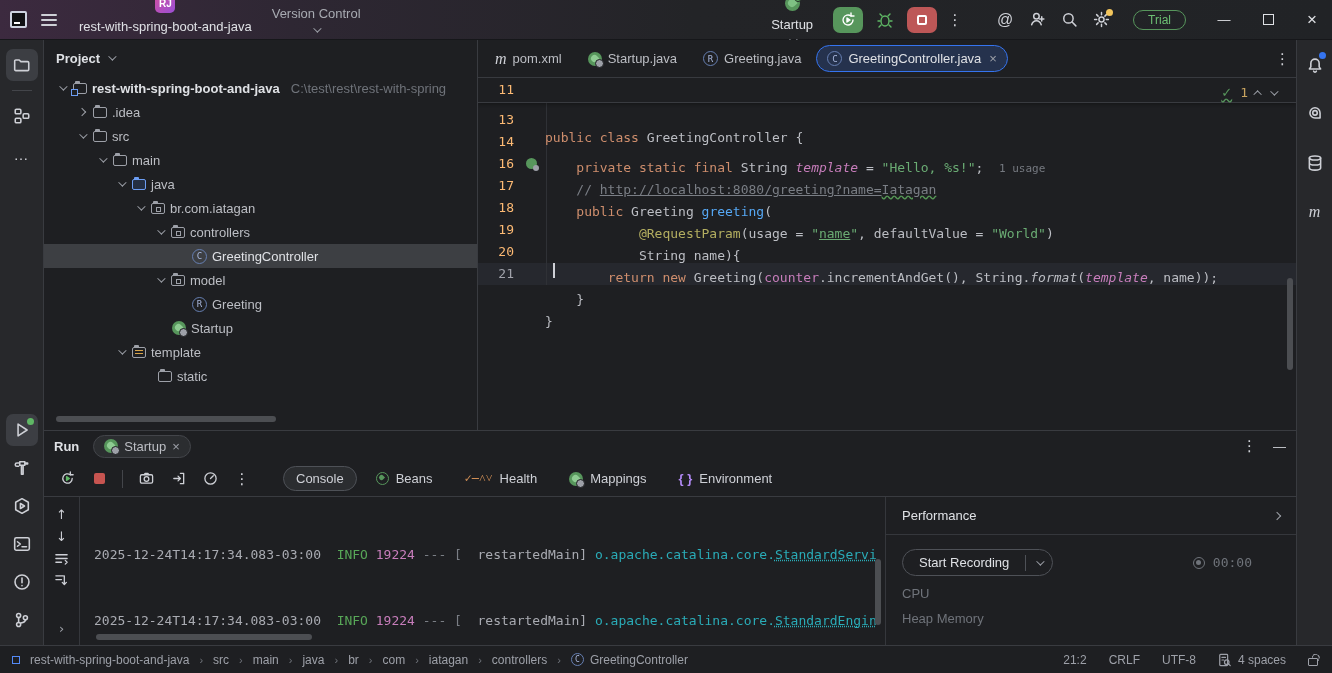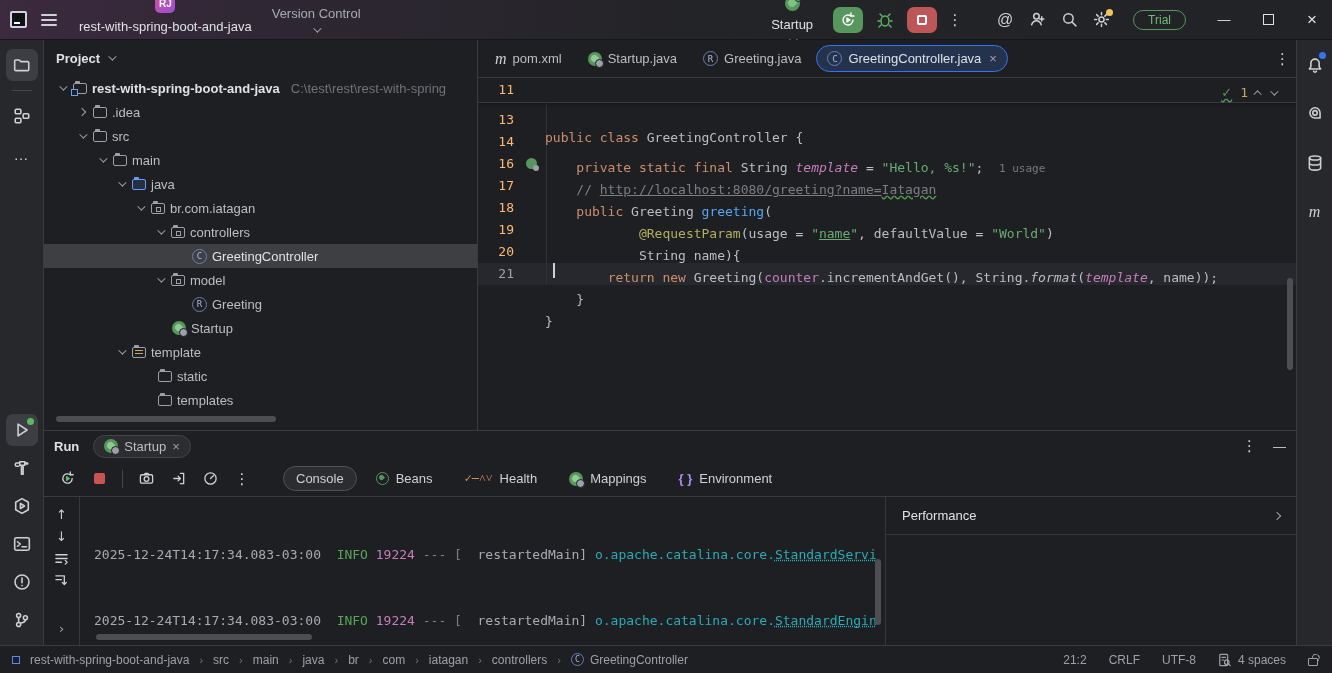--- a/index.html
+++ b/index.html
@@ -352,24 +352,20 @@
           </div>
           <div class="trow" style="padding-left:71px">
             <span class="chev"></span>
             <span class="i-folder i-res"></span>
             <span>template</span>
           </div>
           <div class="trow" style="padding-left:114px">
             <span class="i-folder"></span>
             <span>static</span>
           </div>
-          <div class="trow" style="padding-left:114px">
-            <span class="i-folder"></span>
-            <span>templates</span>
-          </div>
         </div>
         <div class="hscroll"></div>
       </div>
 
       <div class="editor">
         <div class="tabsbar">
           <span class="etab">
             <span class="m-italic">m</span>
             <span>pom.xml</span>
           </span>
@@ -532,20 +528,36 @@
             
           </div>
           <div class="con-vscroll"></div>
           <div class="con-hscroll"></div>
         </div>
         <div class="perf">
           <div class="perf-head">
             <span>Performance</span>
             <span class="chev chev-r"></span>
           </div>
+          <div class="perf-body">
+            <div class="rec-row">
+              <span class="rec-btn">
+                <span class="lbl">Start Recording</span>
+                <span class="dd">
+                    <span class="chev"></span>
+                  </span>
+              </span>
+              <span class="timer">
+                <span class="rec-dot"></span>
+                <span>00:00</span>
+              </span>
+            </div>
+            <div class="perf-metric">CPU</div>
+            <div class="perf-metric">Heap Memory</div>
+          </div>
         </div>
       </div>
     </div>
   </div>
 
   <div class="stripe stripe-right">
     <span class="st-icon">
       <svg class="ic" width="18" height="18" viewBox="0 0 16 16">
         <path d="M3 11.5h10l-1.3-1.8V6.5a3.7 3.7 0 0 0-7.4 0v3.2zM6.8 13.5a1.3 1.3 0 0 0 2.4 0"></path>
       </svg>

